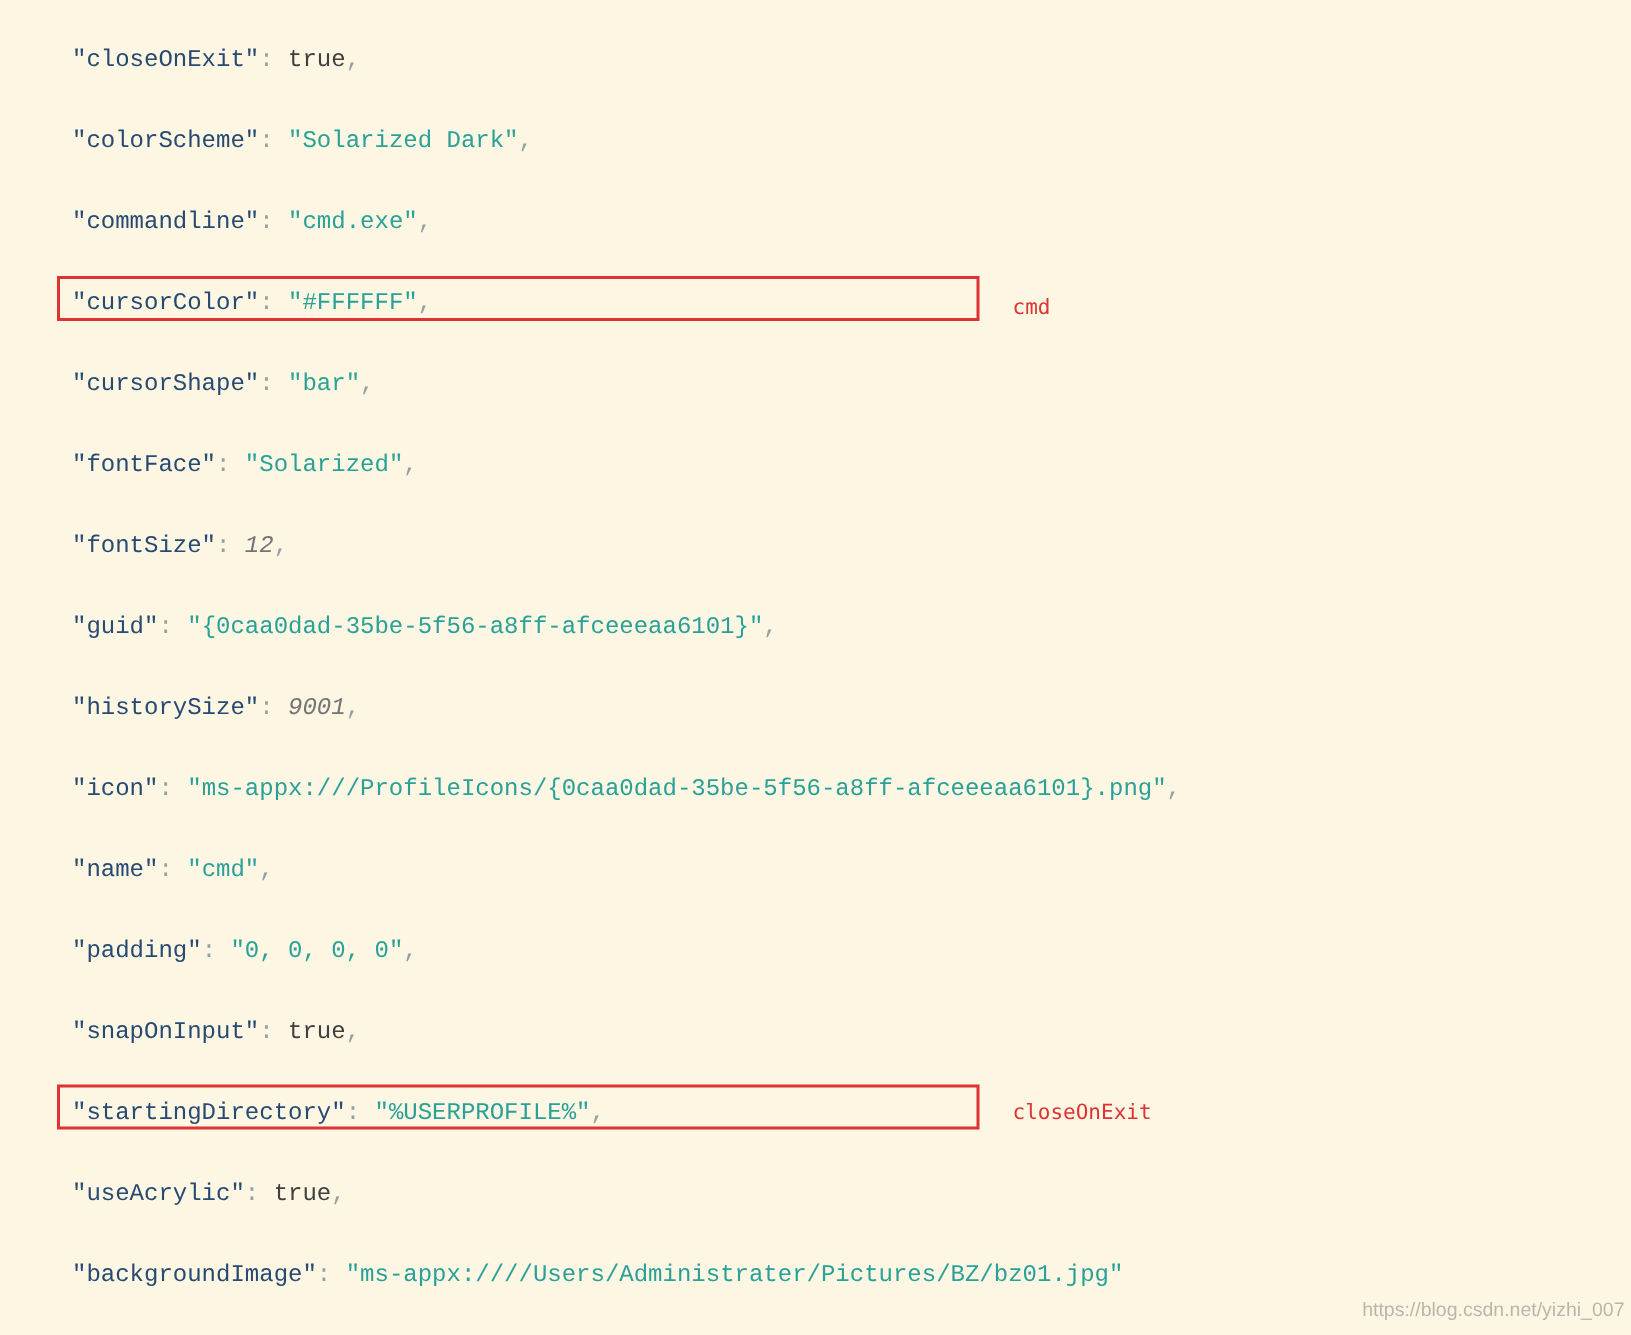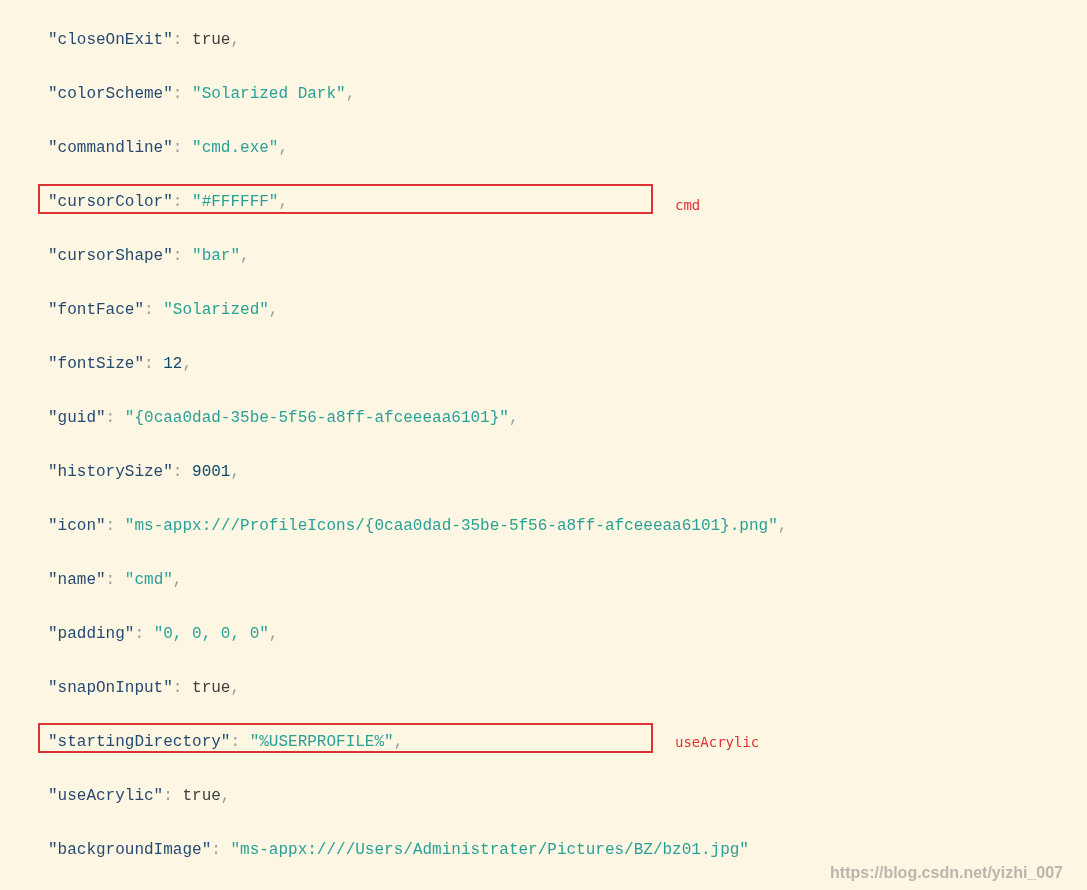--- a/index.html
+++ b/index.html
@@ -11,42 +11,41 @@
     width: 1087px;
     height: 890px;
     overflow: hidden;
     color: #333;
     position: relative;
   }
   .code { padding: 0 0 0 0; white-space: pre; }
   .line { white-space: pre; }
   .key    { color: #274a72; }   
   .str    { color: #2aa198; }   
-  .num    { color: #0c4a6e; }   
+  .num    { color: #737373; font-style: italic; }   
   .bool   { color: #404040; }   
   .punc   { color: #93a1a1; }
   .highlight-box {
     position: absolute;
     border: 2px solid #d33;
     pointer-events: none;
   }
   .annot {
     position: absolute;
     color: #d33;
     font-family: Consolas, monospace;
     font-size: 14px;
   }
   .watermark {
     position: absolute;
-    right: 24px;
+    right: 4px;
     bottom: 4px;
-    font-size: 16px;
+    font-size: 13px;
     color: rgba(130,130,130,0.55);
     font-family: Arial, sans-serif;
-    font-weight: bold;
   }
   .ind1 { padding-left: 48px; display:inline-block; }
 </style>
 </head>
 <body>
 
 <div class="code">
 <div class="line"><span class="ind1"></span><span class="key">"closeOnExit"</span><span class="punc">: </span><span class="bool">true</span><span class="punc">,</span></div>
 <div class="line"><span class="ind1"></span><span class="key">"colorScheme"</span><span class="punc">: </span><span class="str">"<span>Solarized Dark</span>"</span><span class="punc">,</span></div>
 <div class="line"><span class="ind1"></span><span class="key">"commandline"</span><span class="punc">: </span><span class="str">"<span>cmd.exe</span>"</span><span class="punc">,</span></div>
@@ -79,15 +78,15 @@
 
 
 
 
 </div>
 
 <div class="highlight-box" style="left:38px; top:184px; width:615px; height:30px;"></div>
 <div class="annot" style="left:675px; top:192px;">cmd</div>
 
 <div class="highlight-box" style="left:38px; top:723px; width:615px; height:30px;"></div>
-<div class="annot" style="left:675px; top:729px;">useAcrylic</div>
+<div class="annot" style="left:675px; top:729px;">closeOnExit</div>
 
 <div class="watermark">https://blog.csdn.net/yizhi_007</div>
 
 </body></html>

